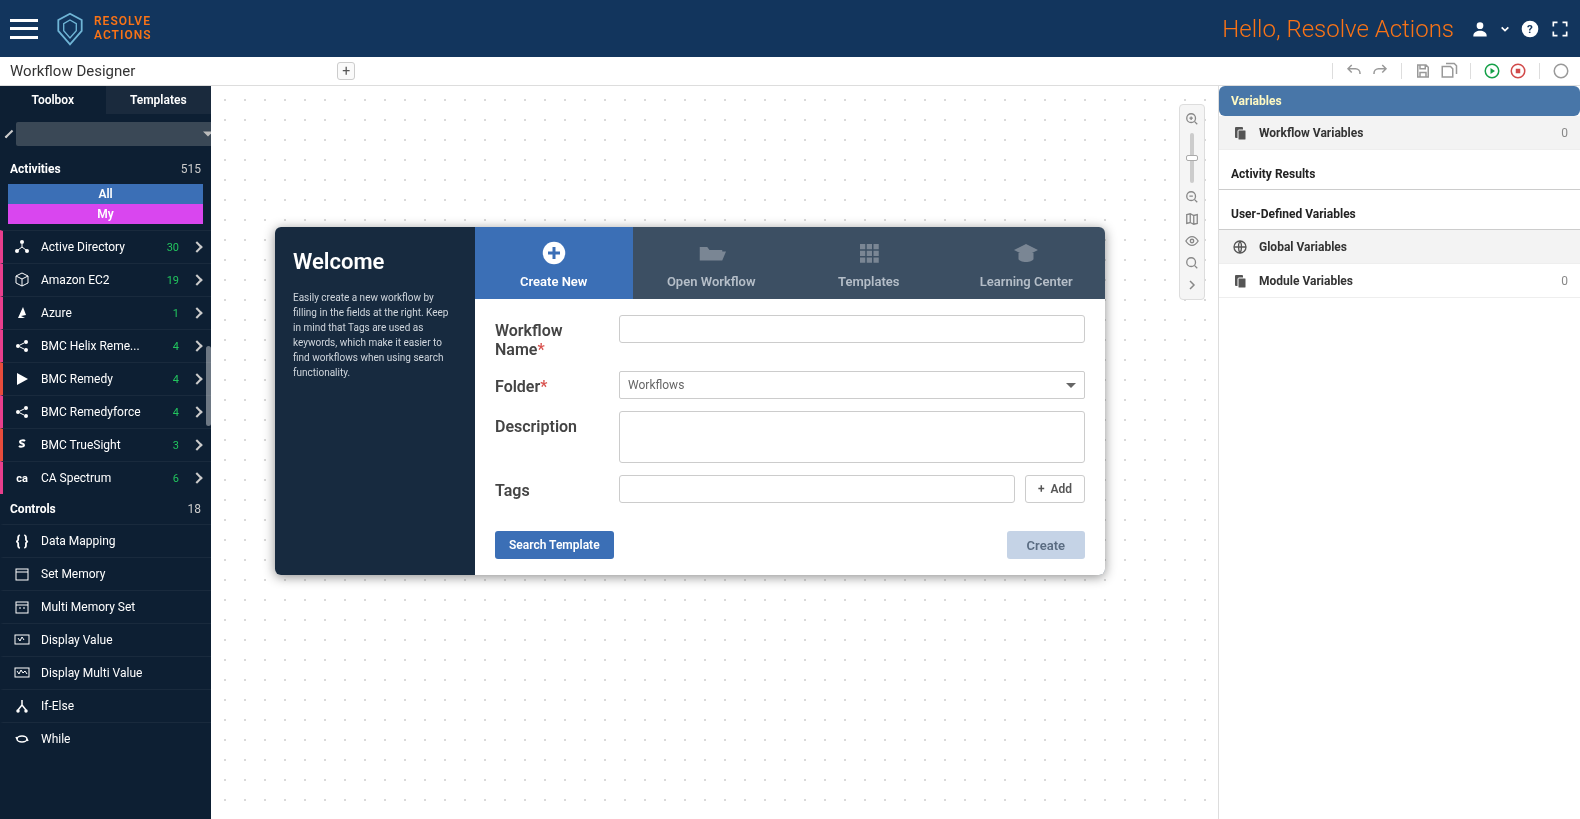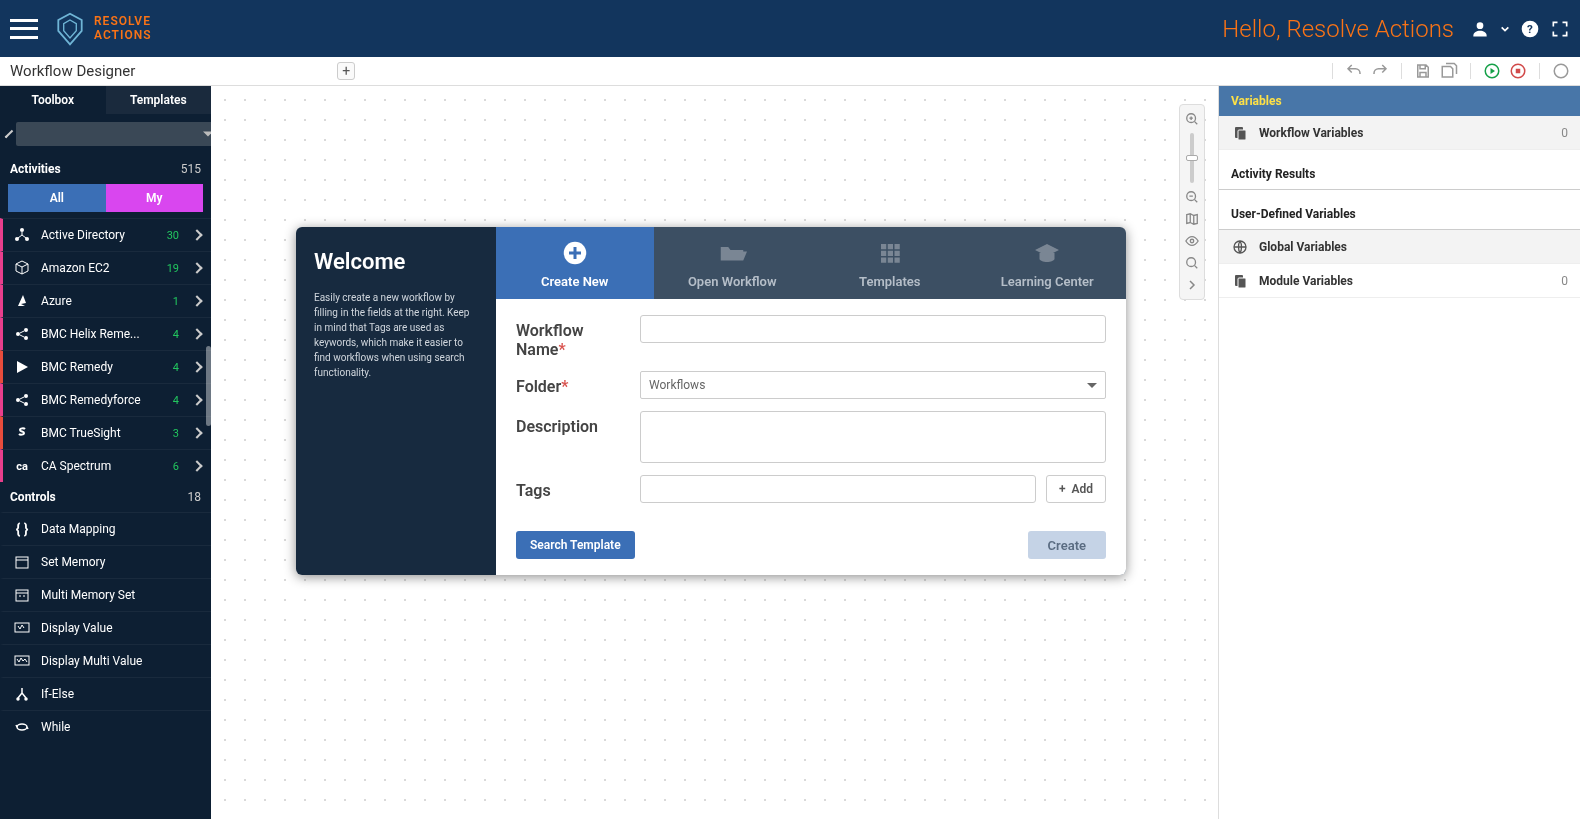--- a/index.html
+++ b/index.html
@@ -37,21 +37,21 @@
 .side-tabs { display: flex; height: 28px; }
 .side-tab { flex: 1; display: flex; align-items: center; justify-content: center; font-size: 12px; font-weight: 600; background: #1a2a3d; cursor: pointer; }
 .side-tab.active { background: #0d1f33; }
 .side-search-row { display: flex; align-items: center; height: 40px; padding: 0 8px; gap: 6px; }
 .side-search-row .chev-back { width: 10px; height: 10px; border-left: 2px solid #ccc; border-bottom: 2px solid #ccc; transform: rotate(45deg); cursor: pointer; }
 .side-search { flex: 1; height: 24px; background: #3a4856; border: none; border-radius: 2px; color: #fff; padding: 0 22px 0 6px; position: relative; }
 .side-search-wrap { position: relative; flex:1; }
 .side-search-wrap::after { content: ""; position: absolute; right: 8px; top: 50%; transform: translateY(-50%); width: 0; height: 0; border-left: 5px solid transparent; border-right: 5px solid transparent; border-top: 5px solid #bbb; pointer-events:none;}
 .side-section-header { display: flex; align-items: center; justify-content: space-between; padding: 8px 10px; font-size: 12px; font-weight: 700; background: #0d1f33; }
 .side-section-header .count { color: #ccc; font-weight: 400; }
-.side-toggle { display: flex; height: 28px; margin: 0 8px 6px 8px; }
+.side-toggle { display: flex; height: 40px; margin: 0 8px 6px 8px; flex-direction: column; }
 .side-toggle .opt { flex: 1; display: flex; align-items: center; justify-content: center; font-size: 12px; font-weight: 600; cursor: pointer; }
 .side-toggle .opt.active { background: #3b6fb6; }
 .side-toggle .opt.inactive { background: #d946ef; }
 .side-item { display: flex; align-items: center; height: 33px; padding: 0 10px; gap: 10px; font-size: 12px; cursor: pointer; border-left: 3px solid transparent; border-top: 1px solid rgba(255,255,255,0.05); position: relative; }
 .side-item.cat { border-left: 3px solid #e83e8c; }
 .side-item.cat.red { border-left-color: #e74c3c;}
 .side-item .icon-slot { width: 18px; height: 18px; display: flex; align-items: center; justify-content: center; flex-shrink:0;}
 .side-item .label { flex: 1; white-space: nowrap; overflow: hidden; text-overflow: ellipsis; }
 .side-item .num { color: #22c55e; font-size: 11px; }
 .side-item .chev { width: 8px; height: 8px; border-right: 2px solid #ccc; border-top: 2px solid #ccc; transform: rotate(45deg); margin-left:4px;}
@@ -62,21 +62,21 @@
 .canvas-area { flex: 1; position: relative; background: #fff; }
 .canvas-bg { position: absolute; inset: 0; background-image: radial-gradient(circle, rgba(0,0,0,0.15) 1px, transparent 1px); background-size: 20px 20px; background-position: 4px 4px; }
 
 
 .canvas-toolbar { position: absolute; top: 18px; right: 13px; width: 26px; background: #f5f5f5; border: 1px solid #ddd; border-radius: 4px; display: flex; flex-direction: column; align-items: center; padding: 4px 0; gap: 2px; }
 .ct-btn { width: 20px; height: 20px; display: flex; align-items: center; justify-content: center; cursor: pointer; }
 .ct-track { width: 4px; height: 50px; background: #ccc; position: relative; margin: 2px 0; border-radius:2px;}
 .ct-handle { position: absolute; top: 22px; left: -4px; width: 12px; height: 6px; background: #fff; border: 1px solid #aaa; border-radius: 2px; }
 
 
-.welcome-panel { position: absolute; top: 141px; left: 85px; width: 830px; display: flex; border-radius: 6px; overflow: hidden; box-shadow: 0 2px 12px rgba(0,0,0,0.45); }
+.welcome-panel { position: absolute; top: 141px; left: 64px; width: 830px; display: flex; border-radius: 6px; overflow: hidden; box-shadow: 0 2px 12px rgba(0,0,0,0.45); }
 .welcome-left { width: 200px; background: #172a3f; color: #fff; padding: 22px 18px; }
 .welcome-left h2 { font-size: 22px; font-weight: 600; margin-bottom: 16px; }
 .welcome-left p { font-size: 10px; line-height: 1.5; color: #d0d6dd; }
 .welcome-right { flex: 1; background: #3c4f63; display: flex; flex-direction: column; }
 .wr-tabs { display: flex; height: 72px; }
 .wr-tab { flex: 1; display: flex; flex-direction: column; align-items: center; justify-content: center; gap: 6px; font-size: 13px; font-weight: 600; color: #b5bec8; cursor: pointer; }
 .wr-tab.active { background: #3b6fb6; color: #fff; }
 .wr-tab-icon { width: 30px; height: 30px; }
 .wr-form { background: #fff; flex: 1; padding: 16px 20px; display: flex; flex-direction: column; gap: 12px; color: #333; }
 .form-row { display: flex; align-items: flex-start; gap: 12px; }
@@ -88,21 +88,21 @@
 .select-input::after { content: ""; width: 0; height: 0; border-left: 5px solid transparent; border-right: 5px solid transparent; border-top: 5px solid #666; }
 .textarea-input { flex: 1; height: 52px; border: 1px solid #ccc; border-radius: 3px; padding: 6px 8px; font-size: 12px; resize: none; }
 .add-btn { height: 28px; padding: 0 12px; border: 1px solid #ccc; border-radius: 3px; background: #fff; font-size: 12px; font-weight: 600; cursor: pointer; color:#555;}
 .form-spacer { flex: 1; }
 .form-actions { display: flex; justify-content: space-between; padding-top: 4px; }
 .search-template-btn { height: 28px; padding: 0 14px; background: #3b6fb6; color: #fff; border: none; border-radius: 3px; font-size: 12px; font-weight: 600; cursor: pointer; }
 .create-btn { height: 28px; padding: 0 20px; background: #c5d3e6; color: #5a6c82; border: none; border-radius: 3px; font-size: 13px; font-weight: 600; cursor: pointer; }
 
 
 .vars-panel { width: 362px; background: #fff; border-left: 1px solid #ddd; display: flex; flex-direction: column; }
-.vars-header { height: 30px; background: #4876a8; color: #fde047; font-size: 12px; font-weight: 700; display: flex; align-items: center; padding: 0 12px; }
+.vars-header { height: 30px; background: #4876a8; color: #fef9c3; font-size: 12px; font-weight: 700; display: flex; align-items: center; padding: 0 12px; border-radius: 6px; }
 .vars-row { display: flex; align-items: center; height: 34px; padding: 0 12px; font-size: 12px; font-weight: 700; color: #333; gap: 10px; border-bottom: 1px solid #eee;}
 .vars-row.shaded { background: #f3f3f3; }
 .vars-row.heading { font-weight: 700; color:#222; border-top:16px solid #fff; border-bottom:1px solid #ccc; height:40px; align-items:flex-end; padding-bottom:8px;}
 .vars-row .count { margin-left: auto; color: #888; font-weight:400;}
 .vars-row .v-icon { width: 18px; height: 18px; display:flex; align-items:center; justify-content:center;}
 
 
 .thin-icn { stroke: #888; fill:none; stroke-width:1.5; }
 
 .white-icn { fill:#fff; }

